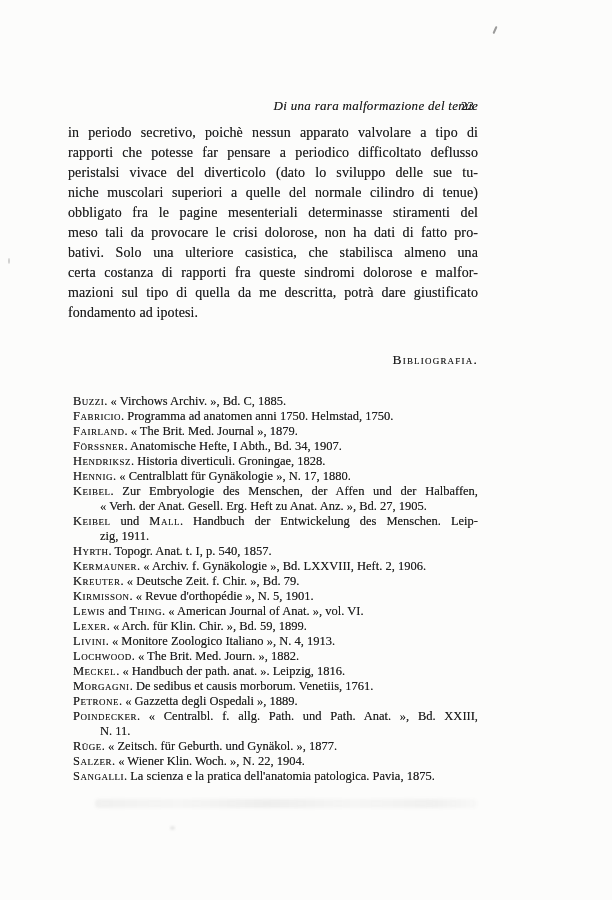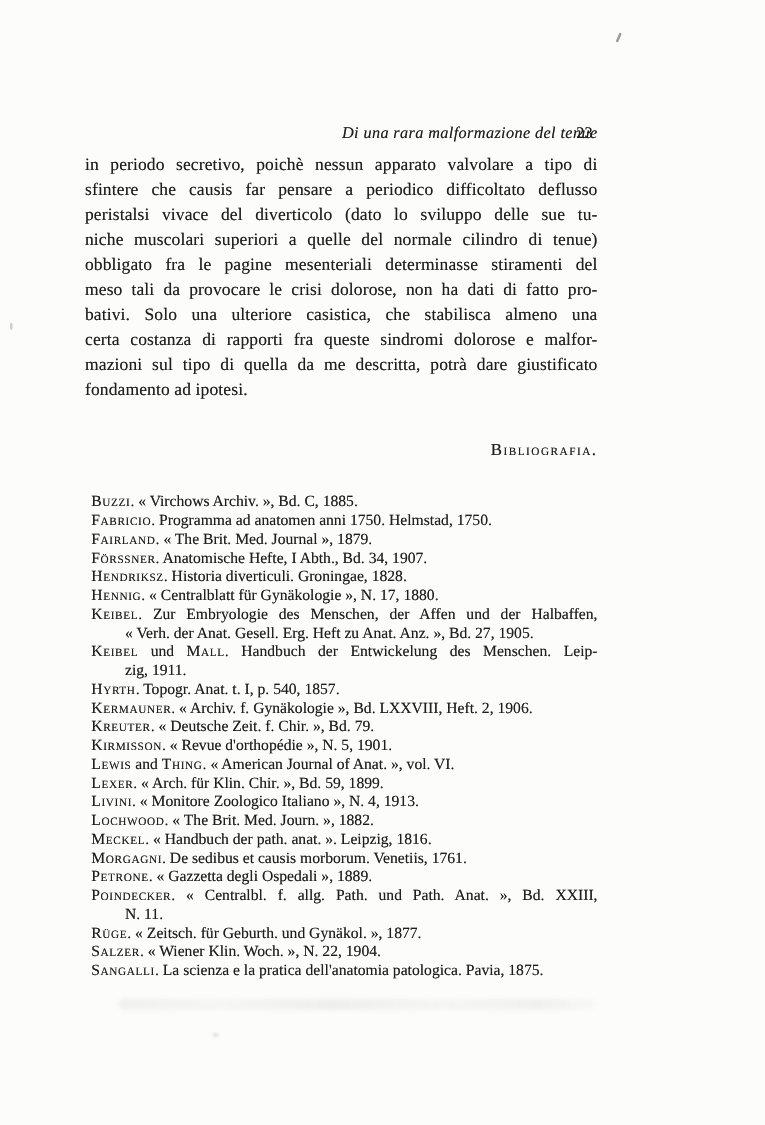--- a/index.html
+++ b/index.html
@@ -55,21 +55,21 @@
 
 <div class="page">
 
   <div class="header ink">
     <span class="running-title">Di una rara malformazione del tenue</span>
     <span class="page-number">23</span>
   </div>
 
   <div class="paragraph ink">
       <div class="pline">in periodo secretivo, poichè nessun apparato valvolare a tipo di</div>
-      <div class="pline">sfintere che causis far pensare a periodico difficoltato deflusso</div>
+      <div class="pline">rapporti che potesse far pensare a periodico difficoltato deflusso</div>
       <div class="pline">peristalsi vivace del diverticolo (dato lo sviluppo delle sue tu-</div>
       <div class="pline">niche muscolari superiori a quelle del normale cilindro di tenue)</div>
       <div class="pline">obbligato fra le pagine mesenteriali determinasse stiramenti del</div>
       <div class="pline">meso tali da provocare le crisi dolorose, non ha dati di fatto pro-</div>
       <div class="pline">bativi. Solo una ulteriore casistica, che stabilisca almeno una</div>
       <div class="pline">certa costanza di rapporti fra queste sindromi dolorose e malfor-</div>
       <div class="pline">mazioni sul tipo di quella da me descritta, potrà dare giustificato</div>
       <div class="pline last">fondamento ad ipotesi.</div>
     </div>
 

